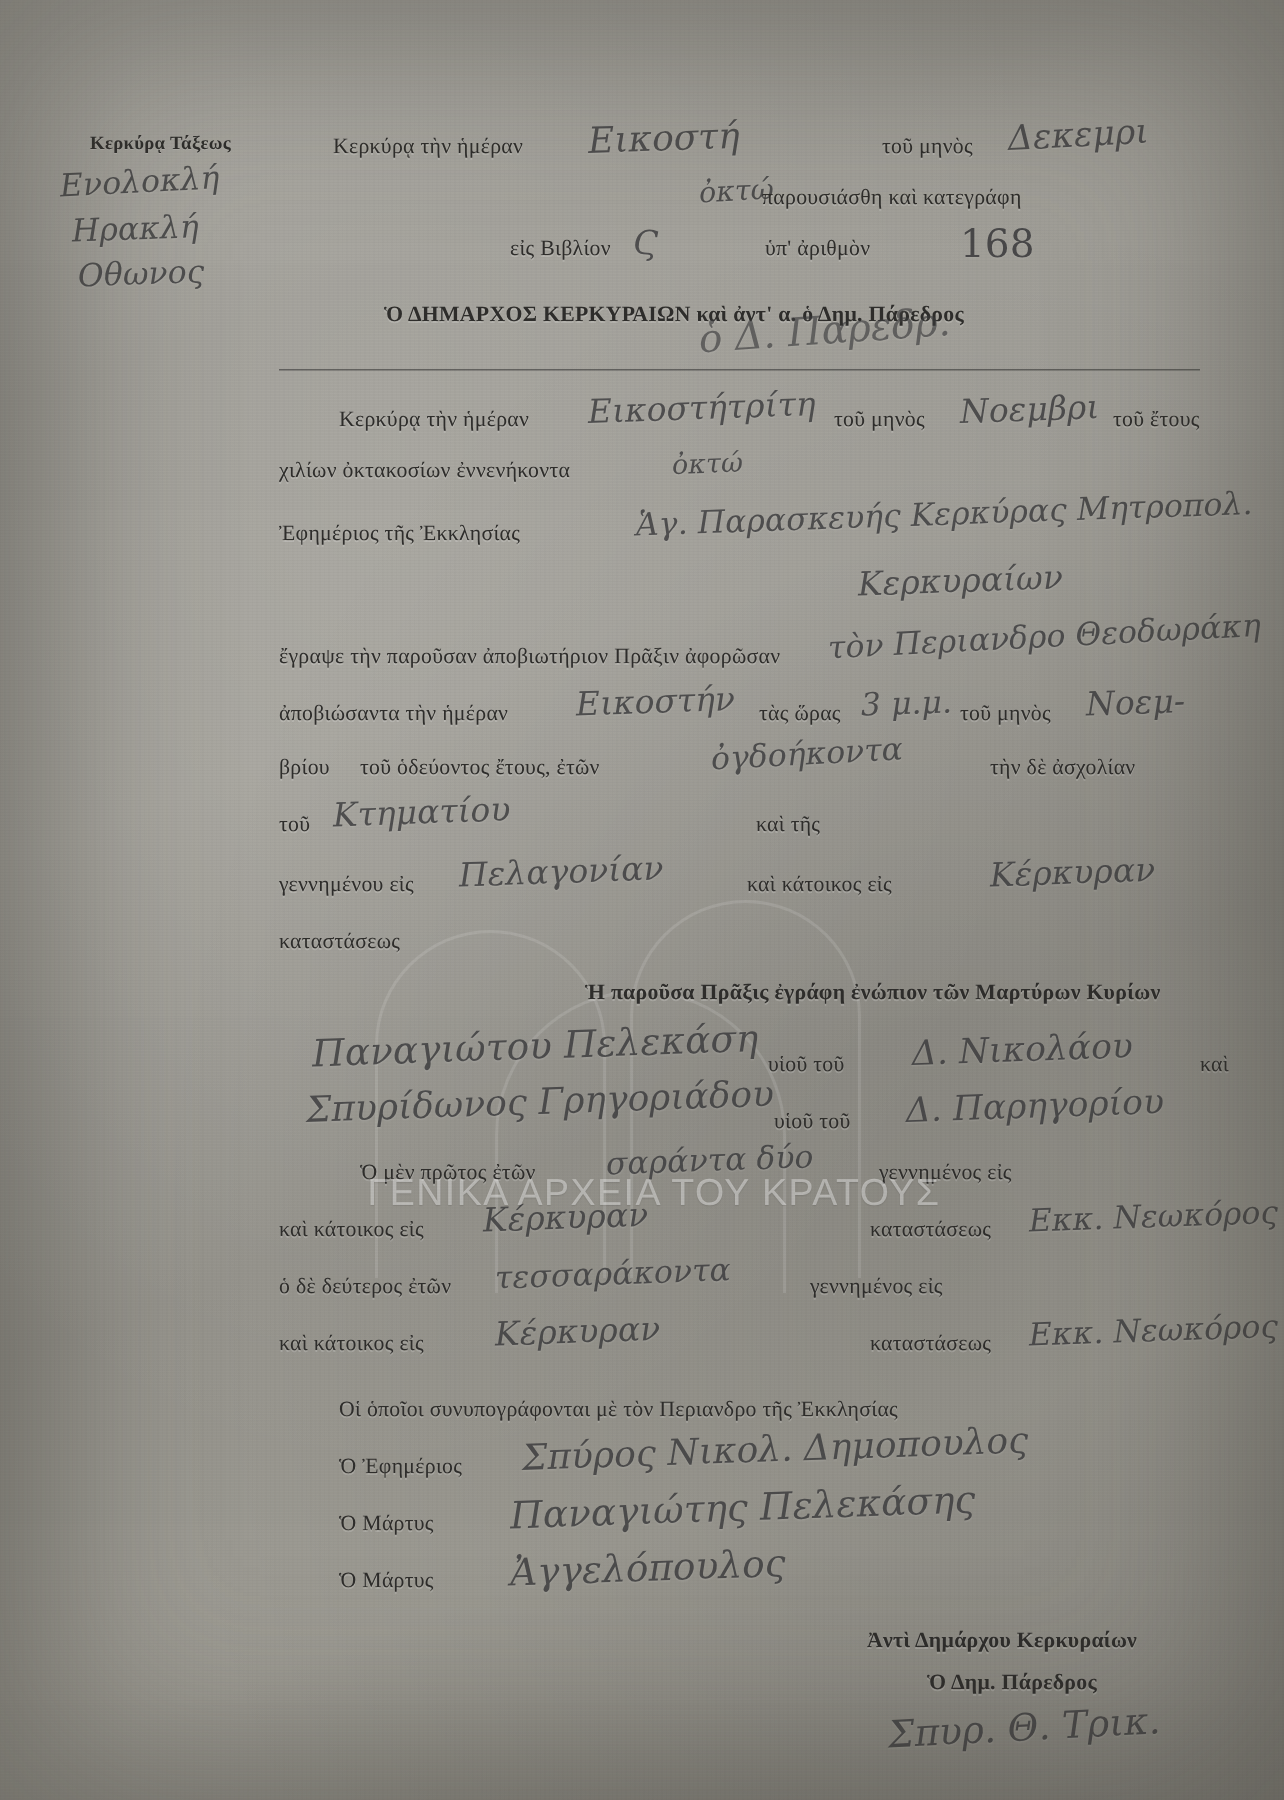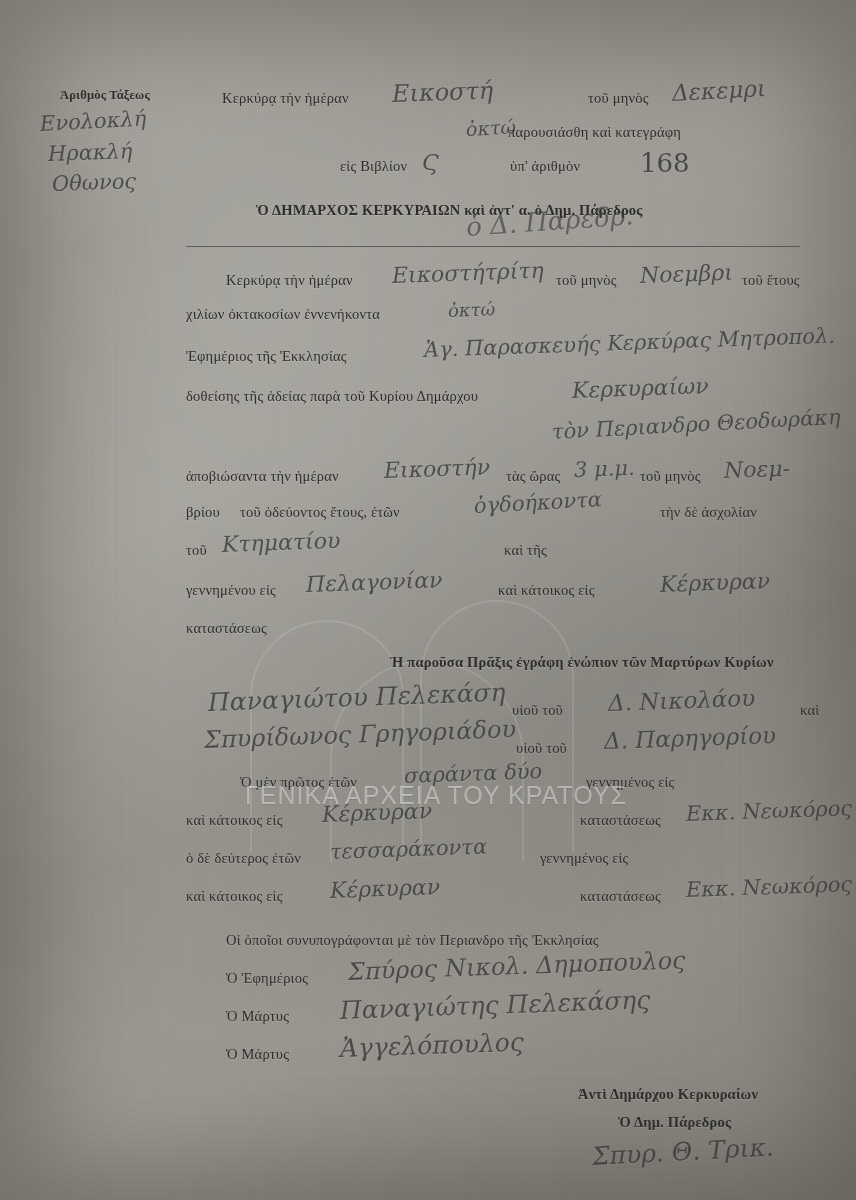--- a/index.html
+++ b/index.html
@@ -94,21 +94,21 @@
 </style>
 </head>
 <body>
 
 <div id="page">
 
   <div class="arch" style="left:250px; top:620px; width:150px; height:230px;"></div>
   <div class="arch" style="left:420px; top:600px; width:150px; height:250px;"></div>
   <div class="arch" style="left:330px; top:660px; width:190px; height:200px;"></div>
 
-  <div class="txt bold small" style="left:60px; top:88px;">Ἀριθμὸς Τάξεως</div>
+  <div class="txt bold small" style="left:60px; top:88px;">Κερκύρᾳ Τάξεως</div>
   <div class="hand" style="left:40px; top:112px; font-size:21px; transform:rotate(-3deg);">Ενολοκλή</div>
   <div class="hand" style="left:48px; top:142px; font-size:21px; transform:rotate(-2deg);">Ηρακλή</div>
   <div class="hand" style="left:52px; top:172px; font-size:21px; transform:rotate(-2deg);">Οθωνος</div>
 
   <div class="txt" style="left:222px; top:90px;">Κερκύρᾳ τὴν ἡμέραν</div>
   <div class="hand" style="left:392px; top:80px; font-size:24px; transform:rotate(-2deg);">Εικοστή</div>
   <div class="txt" style="left:588px; top:90px;">τοῦ μηνὸς</div>
   <div class="hand" style="left:672px; top:80px; font-size:23px; transform:rotate(-3deg);">Δεκεμρι</div>
 
   <div class="hand" style="left:466px; top:118px; font-size:19px; transform:rotate(-3deg);">ὀκτώ</div>
@@ -129,23 +129,23 @@
   <div class="txt" style="left:556px; top:272px;">τοῦ μηνὸς</div>
   <div class="hand" style="left:640px; top:263px; font-size:22px; transform:rotate(-2deg);">Νοεμβρι</div>
   <div class="txt" style="left:742px; top:272px;">τοῦ ἔτους</div>
 
   <div class="txt" style="left:186px; top:306px;">χιλίων ὀκτακοσίων ἐννενήκοντα</div>
   <div class="hand" style="left:448px; top:300px; font-size:18px; transform:rotate(-2deg);">ὀκτώ</div>
 
   <div class="txt" style="left:186px; top:348px;">Ἐφημέριος τῆς Ἐκκλησίας</div>
   <div class="hand" style="left:424px; top:338px; font-size:21px; transform:rotate(-2deg);">Ἁγ. Παρασκευής Κερκύρας Μητροπολ.</div>
 
-  <div class="txt" style="left:186px; top:388px;">δοθείσης τῆς ἀδείας παρὰ τοῦ Κυρίου Δημάρχου</div>
   <div class="hand" style="left:572px; top:378px; font-size:22px; transform:rotate(-2deg);">Κερκυραίων</div>
 
+  <div class="txt" style="left:186px; top:430px;">ἔγραψε τὴν παροῦσαν ἀποβιωτήριον Πρᾶξιν ἀφορῶσαν</div>
   <div class="hand" style="left:552px; top:420px; font-size:21px; transform:rotate(-3deg);">τὸν Περιανδρο Θεοδωράκη</div>
 
   <div class="txt" style="left:186px; top:468px;">ἀποβιώσαντα τὴν ἡμέραν</div>
   <div class="hand" style="left:384px; top:458px; font-size:22px; transform:rotate(-2deg);">Εικοστήν</div>
   <div class="txt" style="left:506px; top:468px;">τὰς ὥρας</div>
   <div class="hand" style="left:574px; top:458px; font-size:21px; transform:rotate(-2deg);">3 μ.μ.</div>
   <div class="txt" style="left:640px; top:468px;">τοῦ μηνὸς</div>
   <div class="hand" style="left:724px; top:458px; font-size:22px; transform:rotate(-2deg);">Νοεμ-</div>
 
   <div class="txt" style="left:186px; top:504px;">βρίου</div>

